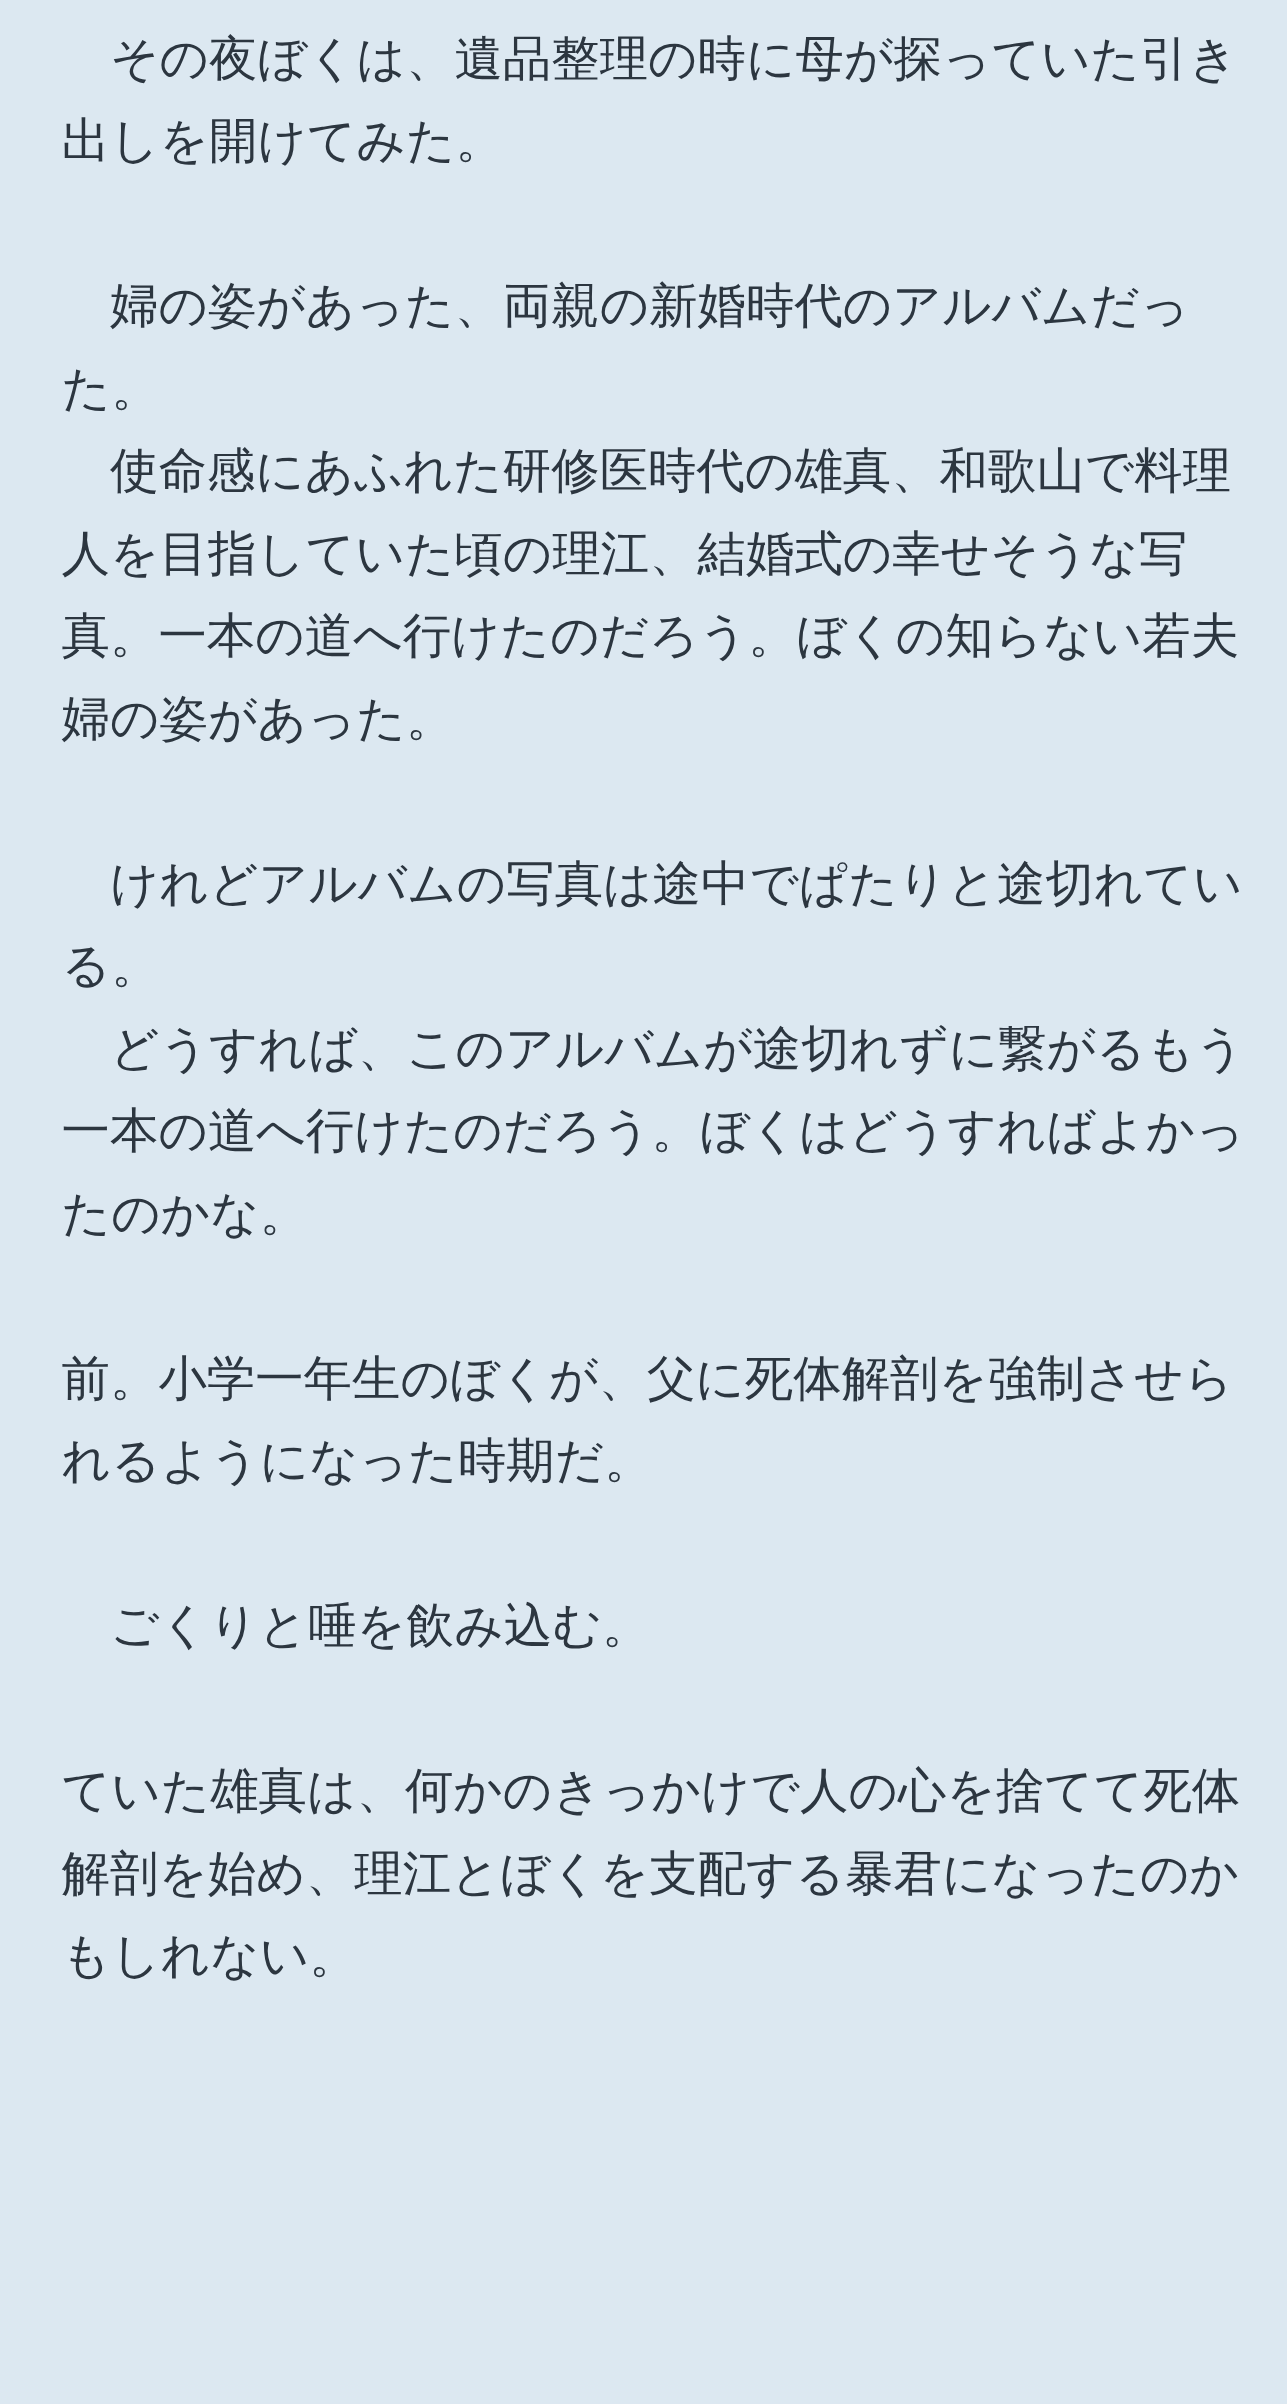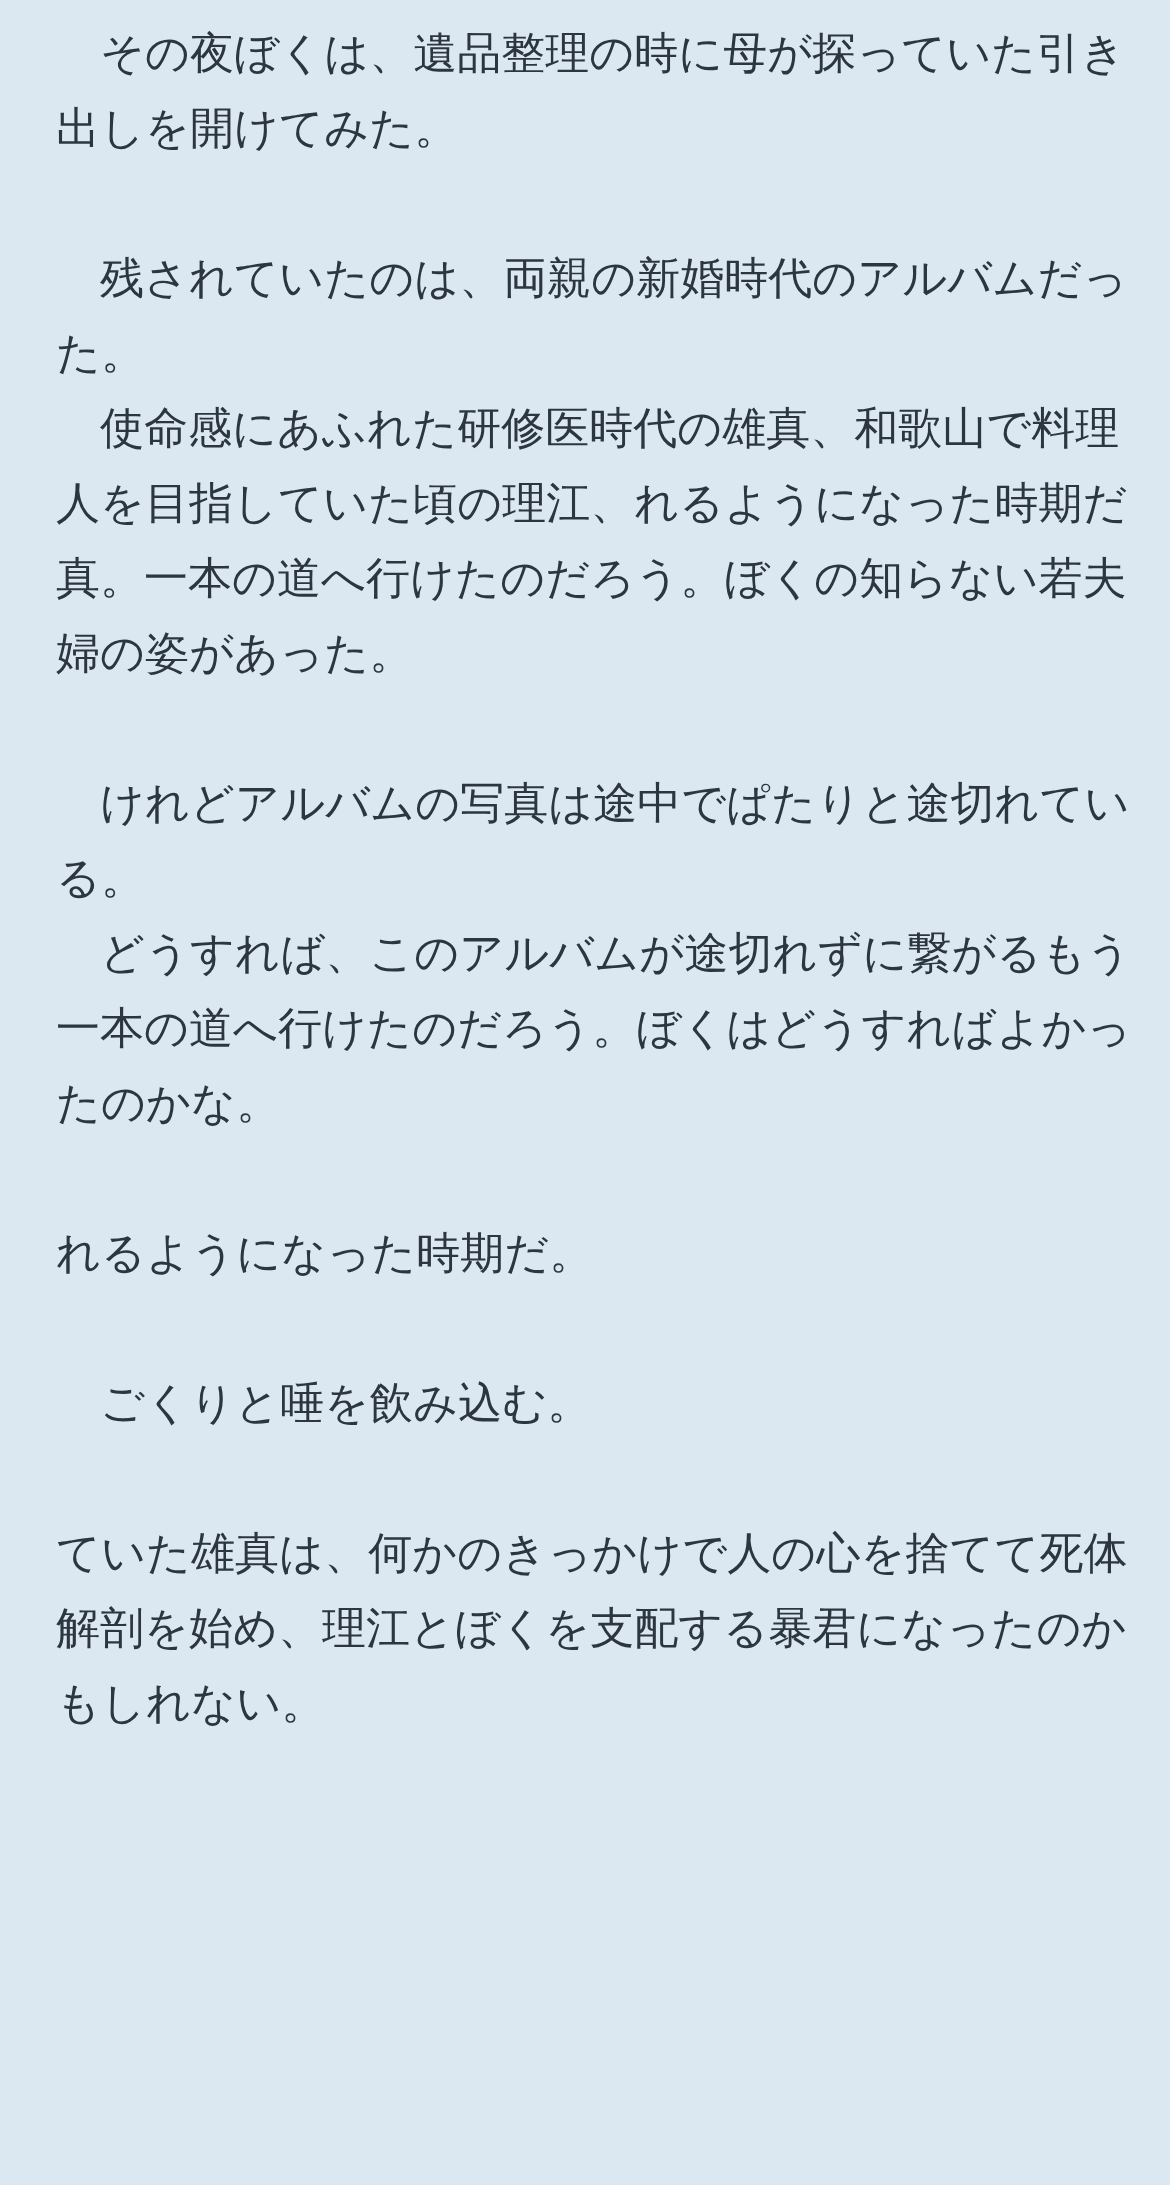--- a/index.html
+++ b/index.html
@@ -38,33 +38,34 @@
   }
 </style>
 </head>
 <body style="background: rgb(220, 232, 241);">
 
 <div class="page">
   <div class="novel-text" id="novel-text" style="color: rgb(44, 54, 64);">
       <div class="line indent">その夜ぼくは、遺品整理の時に母が探っていた引き</div>
       <div class="line">出しを開けてみた。</div>
       <div class="line blank"></div>
-      <div class="line indent">残されていたのは、両親の新婚時代のアルバムだっ</div>
+      <div class="line indent">婦の姿があった、両親の新婚時代のアルバムだっ</div>
       <div class="line">た。</div>
       <div class="line indent">使命感にあふれた研修医時代の雄真、和歌山で料理</div>
-      <div class="line">人を目指していた頃の理江、れるようになった時期だ</div>
+      <div class="line">人を目指していた頃の理江、結婚式の幸せそうな写</div>
       <div class="line">真。一本の道へ行けたのだろう。ぼくの知らない若夫</div>
       <div class="line">婦の姿があった。</div>
       <div class="line blank"></div>
       <div class="line indent">けれどアルバムの写真は途中でぱたりと途切れてい</div>
       <div class="line">る。</div>
       <div class="line indent">どうすれば、このアルバムが途切れずに繋がるもう</div>
       <div class="line">一本の道へ行けたのだろう。ぼくはどうすればよかっ</div>
       <div class="line">たのかな。</div>
       <div class="line blank"></div>
+      <div class="line">前。小学一年生のぼくが、父に死体解剖を強制させら</div>
       <div class="line">れるようになった時期だ。</div>
       <div class="line blank"></div>
       <div class="line indent">ごくりと唾を飲み込む。</div>
       <div class="line blank"></div>
       <div class="line">ていた雄真は、何かのきっかけで人の心を捨てて死体</div>
       <div class="line">解剖を始め、理江とぼくを支配する暴君になったのか</div>
       <div class="line">もしれない。</div>
       <div class="line blank"></div>
     </div>
 </div>

